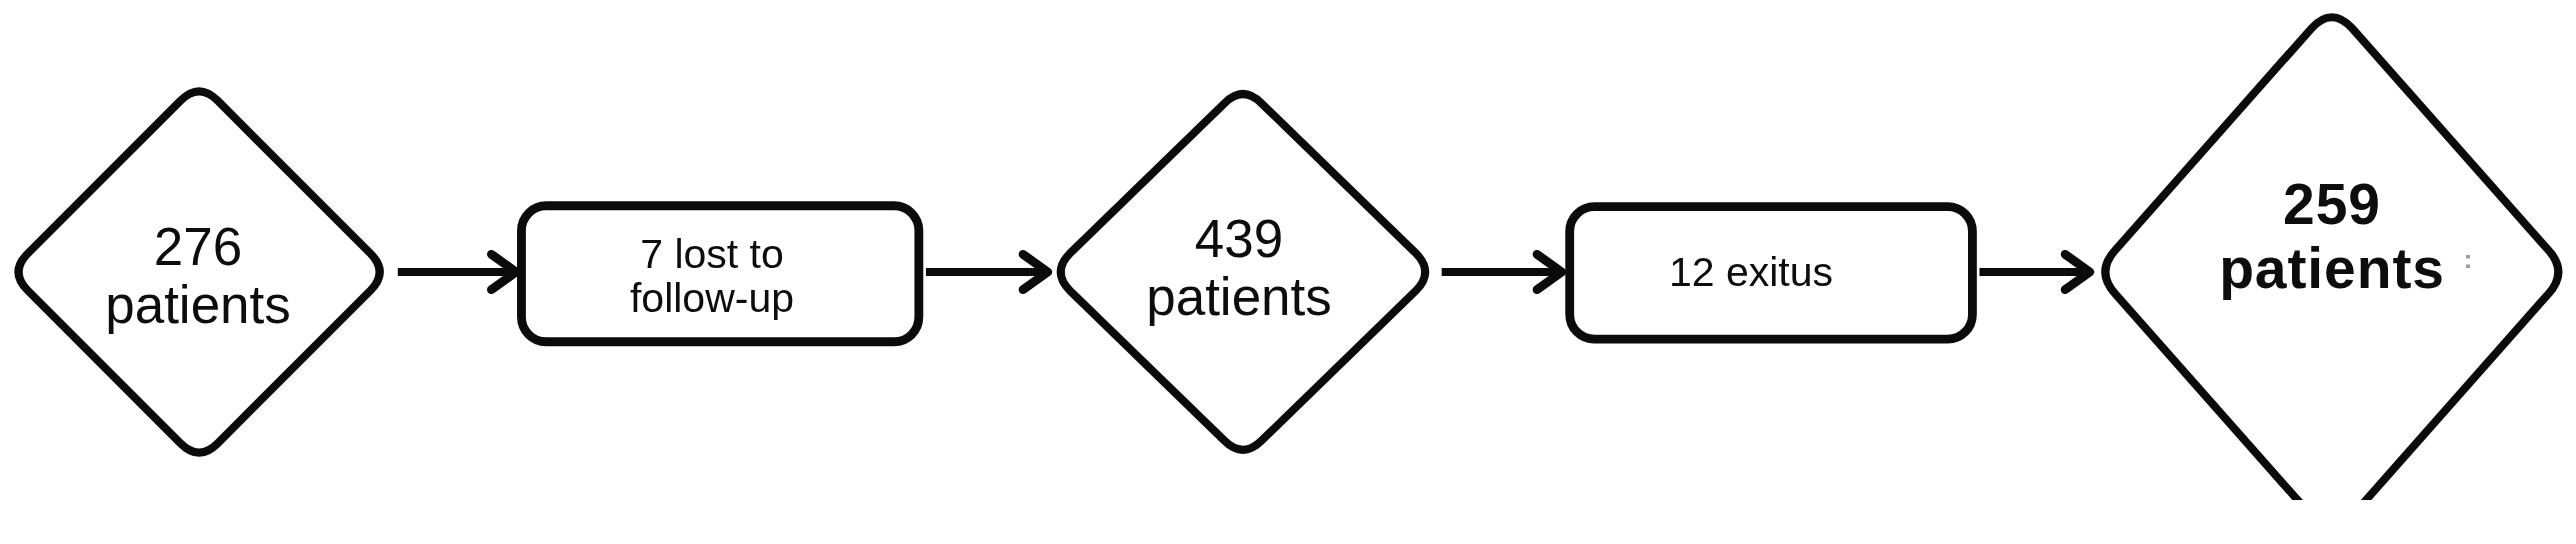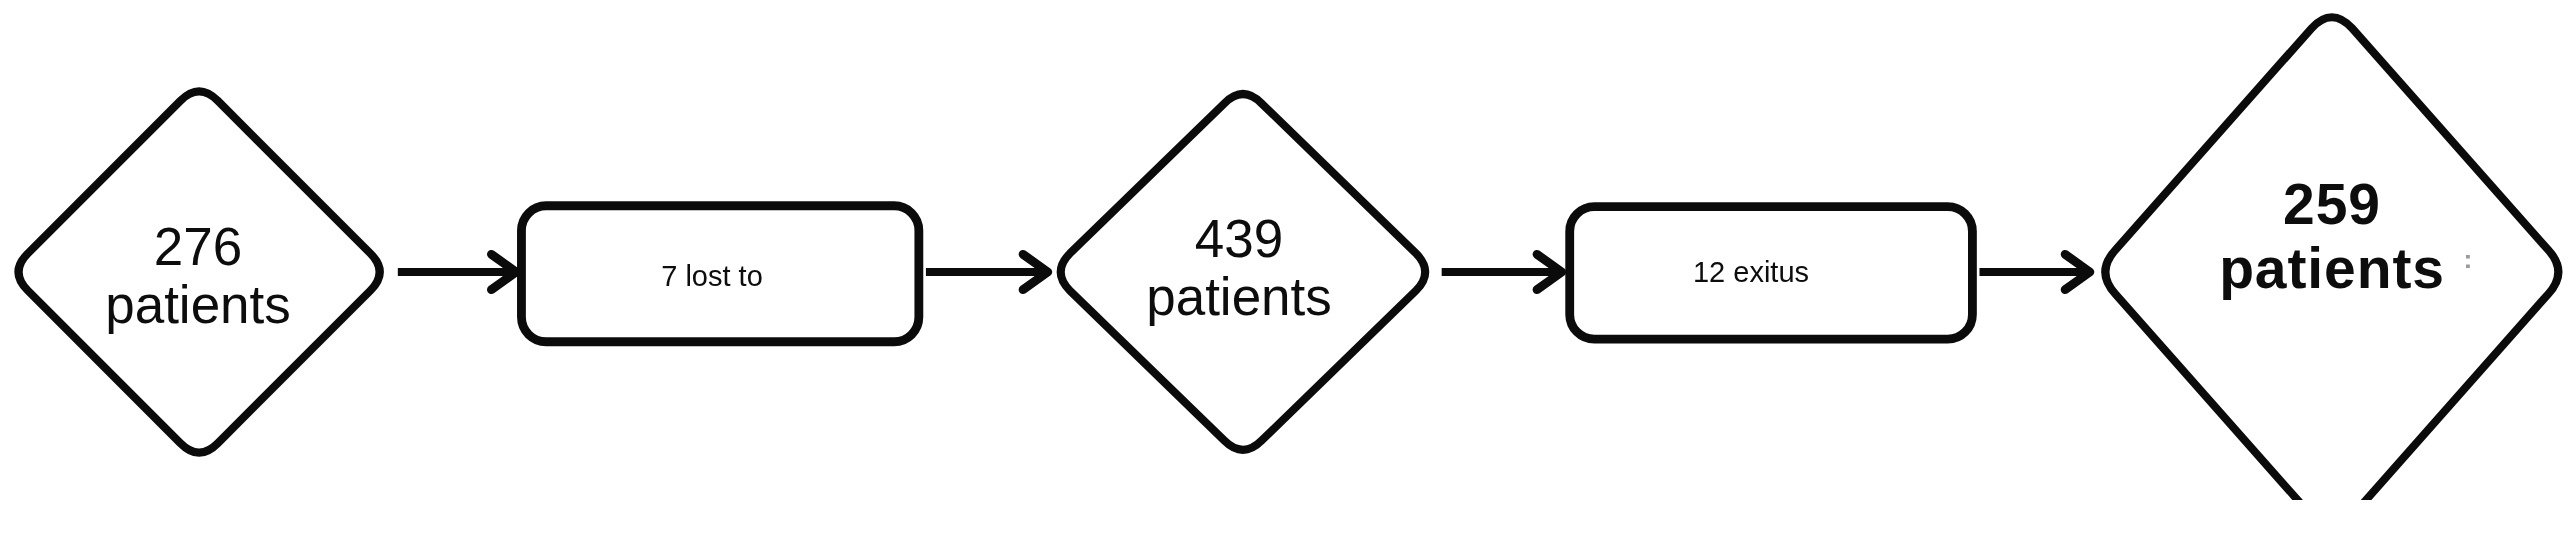--- a/index.html
+++ b/index.html
@@ -19,21 +19,21 @@
   .arrow-line{stroke:#0b0b0b;stroke-width:9px;fill:none;stroke-linecap:butt;}
   .arrow-head{stroke:#0b0b0b;stroke-width:10px;fill:none;stroke-linejoin:round;stroke-linecap:round;}
   .label{
     position:absolute;
     transform:translate(-50%,-50%);
     text-align:center;
     color:#0d0d0d;
     white-space:nowrap;
   }
   .diamond-text{font-size:53px;line-height:58px;}
-  .box-text{font-size:29px;line-height:44px;}
+  .box-text{font-size:41px;line-height:44px;}
   .final-text{font-size:57px;line-height:64px;font-weight:bold;letter-spacing:0.9px;}
   .artifact{
     position:absolute;
     transform:translate(-50%,-50%);
     color:#9a9a9a;
     font-size:26.5px;
     font-weight:bold;
   }
 </style>
 </head>
@@ -74,20 +74,21 @@
     <path class="shape diamond" d="M 2395 283 L 2617 32 Q 2640 7 2663 32 L 2885 283 Q 2908 308 2885 333 L 2663 584 Q 2640 609 2617 584 L 2395 333 Q 2372 308 2395 283 Z"></path>
   </svg>
 
   <div class="label diamond-text" style="left:198px; top:276px;">
     <div>276</div>
     <div>patients</div>
   </div>
 
   <div class="label box-text" style="left:712px; top:276px;">
     <div>7 lost to</div>
+    <div>follow-up</div>
   </div>
 
   <div class="label diamond-text" style="left:1239px; top:268px;">
     <div>439</div>
     <div>patients</div>
   </div>
 
   <div class="label box-text" style="left:1751px; top:272px;">
     <div>12 exitus</div>
   </div>

